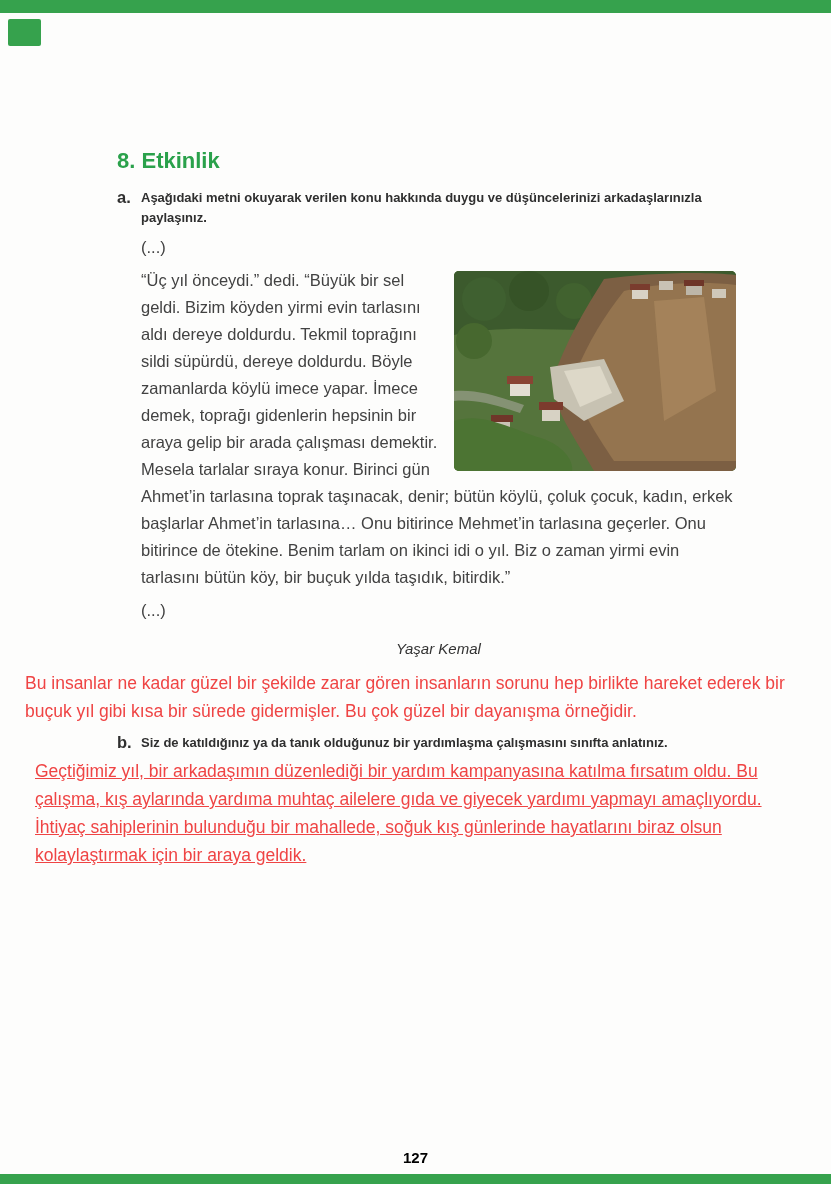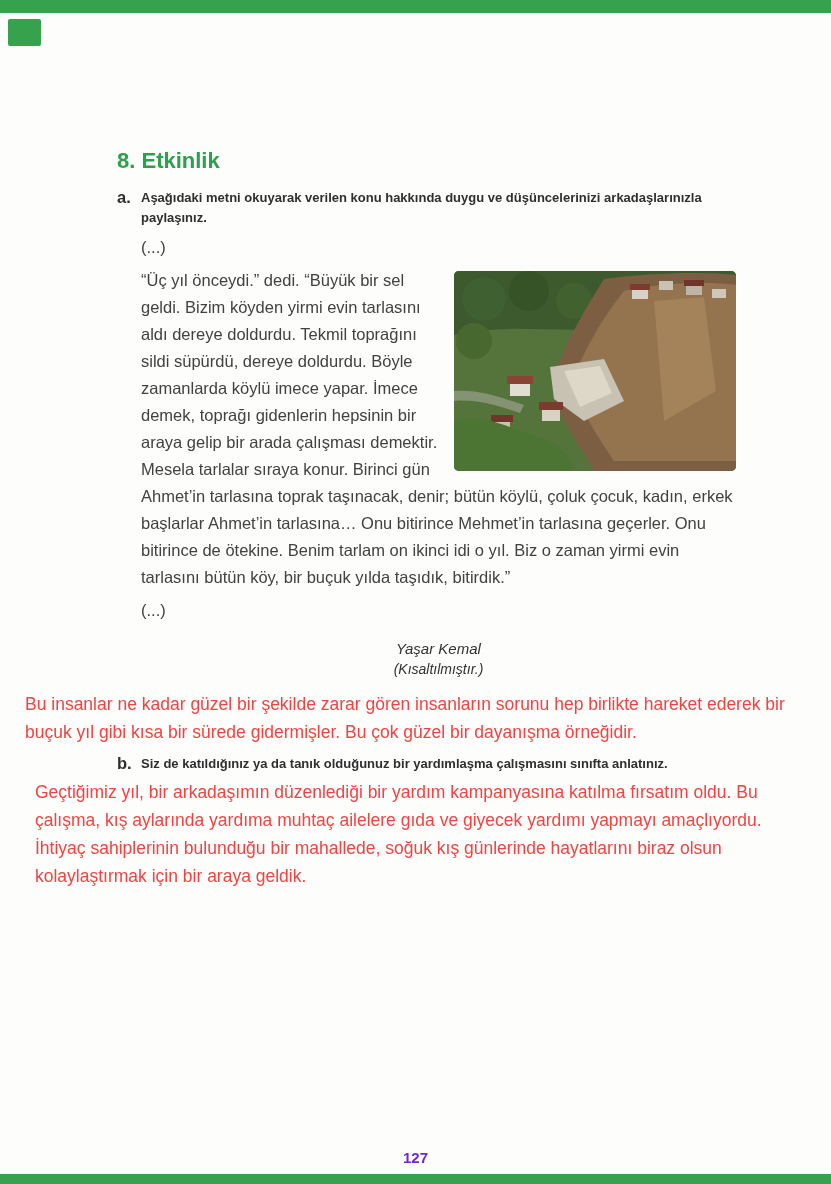--- a/index.html
+++ b/index.html
@@ -79,30 +79,31 @@
     color: #ef4444;
     font-size: 17.5px;
     line-height: 28px;
   }
   .answer-a {
     margin: 10px -77px 6px -92px;
   }
   .answer-b {
     margin: 0 -70px 0 -87px;
     padding-left: 5px;
+    text-decoration: underline;
   }
   .item-b-row { margin-top: 8px; }
   .footer-pagenum {
     position: absolute;
     bottom: 18px;
     left: 0; right: 0;
     text-align: center;
     font-size: 15px;
     font-weight: bold;
-    color: #6d28d9;
+    color: #000000;
   }
   .clearfix::after { content: ""; display: table; clear: both; }
 </style>
 </head>
 <body>
 
 <div class="page">
 
   <div class="top-bar"></div>
   <div class="corner-chip"></div>
@@ -157,21 +158,20 @@
           <path d="M0,120 C25,118 45,126 70,134 L66,142 C42,134 22,128 0,130 Z" fill="#9aa08c" opacity="0.7"></path>
         </svg>
       </div>
 
       <span>“Üç yıl önceydi.” dedi. “Büyük bir sel geldi. Bizim köyden yirmi evin tarlasını aldı dereye doldurdu. Tekmil toprağını sildi süpürdü, dereye doldurdu. Böyle zamanlarda köylü imece yapar. İmece demek, toprağı gidenlerin hepsinin bir araya gelip bir arada çalışması demektir. Mesela tarlalar sıraya konur. Birinci gün Ahmet’in tarlasına toprak taşınacak, denir; bütün köylü, çoluk çocuk, kadın, erkek başlarlar Ahmet’in tarlasına… Onu bitirince Mehmet’in tarlasına geçerler. Onu bitirince de ötekine. Benim tarlam on ikinci idi o yıl. Biz o zaman yirmi evin tarlasını bütün köy, bir buçuk yılda taşıdık, bitirdik.”</span>
 
       <div class="ellipsis">(...)</div>
 
       <div class="attribution">
         <div>Yaşar Kemal</div>
-        <div class="note">(Kısaltılmıştır.)</div>
       </div>
     </div>
 
     <div class="answer answer-a">Bu insanlar ne kadar güzel bir şekilde zarar gören insanların sorunu hep birlikte hareket ederek bir buçuk yıl gibi kısa bir sürede gidermişler. Bu çok güzel bir dayanışma örneğidir.</div>
 
     <div class="item-row item-b-row">
       <span class="item-label">b.</span>
       <span class="item-prompt">Siz de katıldığınız ya da tanık olduğunuz bir yardımlaşma çalışmasını sınıfta anlatınız.</span>
     </div>
 

